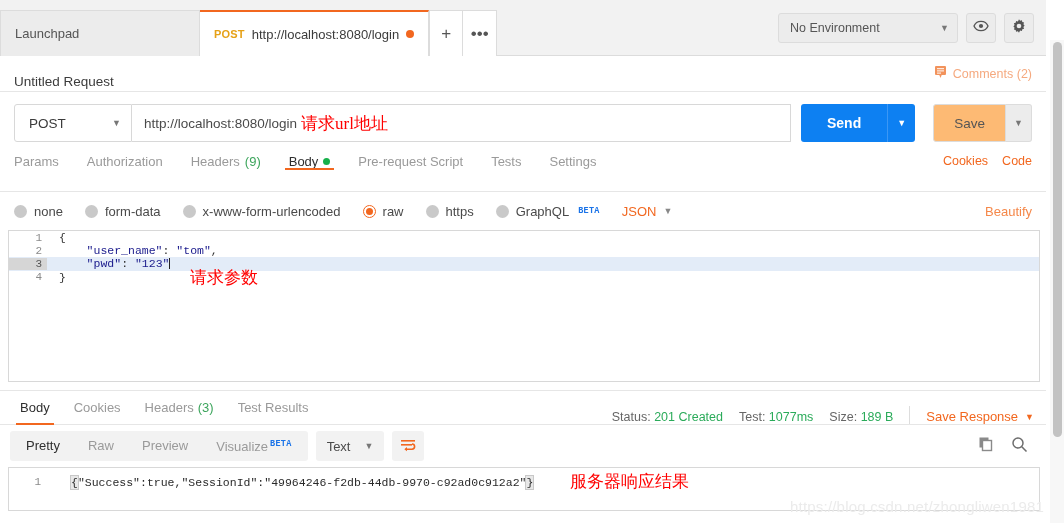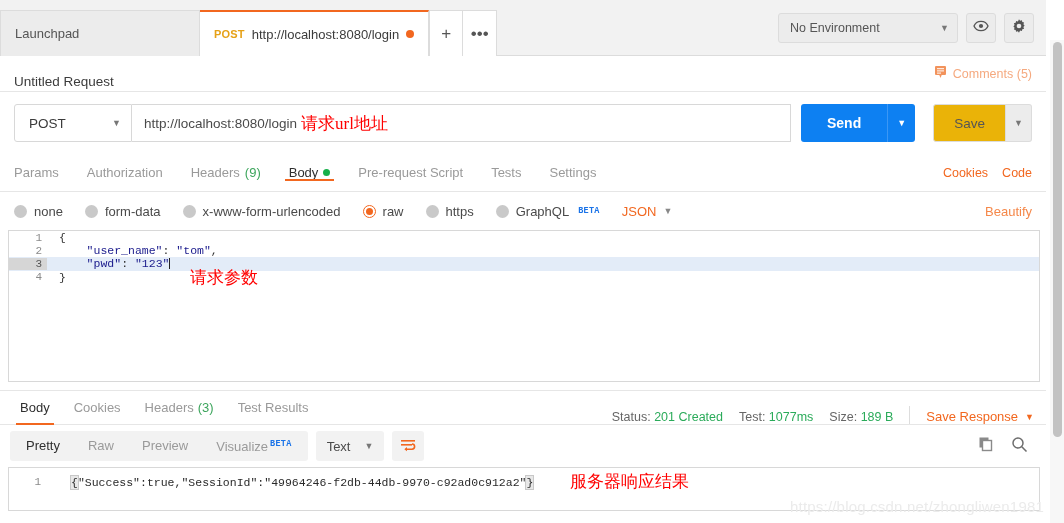--- a/index.html
+++ b/index.html
@@ -98,35 +98,35 @@
     border: none; border-radius: 3px 0 0 3px; font-size: 14px; font-weight: bold;
     cursor: pointer; font-family: "Liberation Sans", sans-serif;
   }
   .sendcaret {
     background: #0d80f2; color: #fff; height: 38px; width: 28px;
     border: none; border-left: 1px solid #3b97f5; border-radius: 0 3px 3px 0;
     font-size: 9px; cursor: pointer;
   }
   .savewrap { display: flex; margin-left: 8px; }
   .savebtn {
-    background: #eab308; color: #555; height: 38px; padding: 0 20px;
+    background: #fdba74; color: #555; height: 38px; padding: 0 20px;
     border: 1px solid #dcdcdc; border-radius: 3px 0 0 3px; font-size: 13.5px;
     cursor: pointer; font-family: "Liberation Sans", sans-serif;
   }
   .savecaret {
     background: #ececec; color: #777; height: 38px; width: 26px;
     border: 1px solid #dcdcdc; border-left: none; border-radius: 0 3px 3px 0;
     font-size: 9px; cursor: pointer;
   }
 
   
   .reqtabs {
     position: absolute; left: 0; top: 154px; width: 1046px; height: 38px;
     background: #fff; border-bottom: 1px solid #e6e6e6;
-    display: flex; align-items: center; padding: 0 14px;
+    display: flex; align-items: flex-start; padding: 0 14px;
   }
   .rtab {
     display: flex; align-items: center; gap: 5px; padding: 0 14px;
     color: #9a9a9a; font-size: 13px; cursor: pointer; position: relative;
     white-space: nowrap;
   }
   .rtab:first-child { padding-left: 0; }
   .rtab.active { color: #2f2f2f; }
   .rtab.active::after {
     content: ""; position: absolute; left: 10px; right: 10px; bottom: -1px;
@@ -315,21 +315,21 @@
     <span class="comments">
       <span>
         <svg width="13" height="14" viewBox="0 0 13 14">
           <rect x="1" y="1" width="11" height="9" rx="1" fill="#f2935c"></rect>
           <rect x="3" y="3.2" width="7" height="1" fill="#fff"></rect>
           <rect x="3" y="5.4" width="7" height="1" fill="#fff"></rect>
           <rect x="3" y="7.6" width="4" height="1" fill="#fff"></rect>
           <path d="M5.3 10 L6.5 13 L7.7 10 Z" fill="#f2935c"></path>
         </svg>
       </span>
-      <span>Comments (5)</span>
+      <span>Comments (2)</span>
     </span>
   </div>
 
   <div class="urlrow">
     <div class="methodbox">
       <span>POST</span>
       <span class="caret">▼</span>
     </div>
     <div class="urlbox">
       <span class="urlbox-val">http://localhost:8080/login</span>

